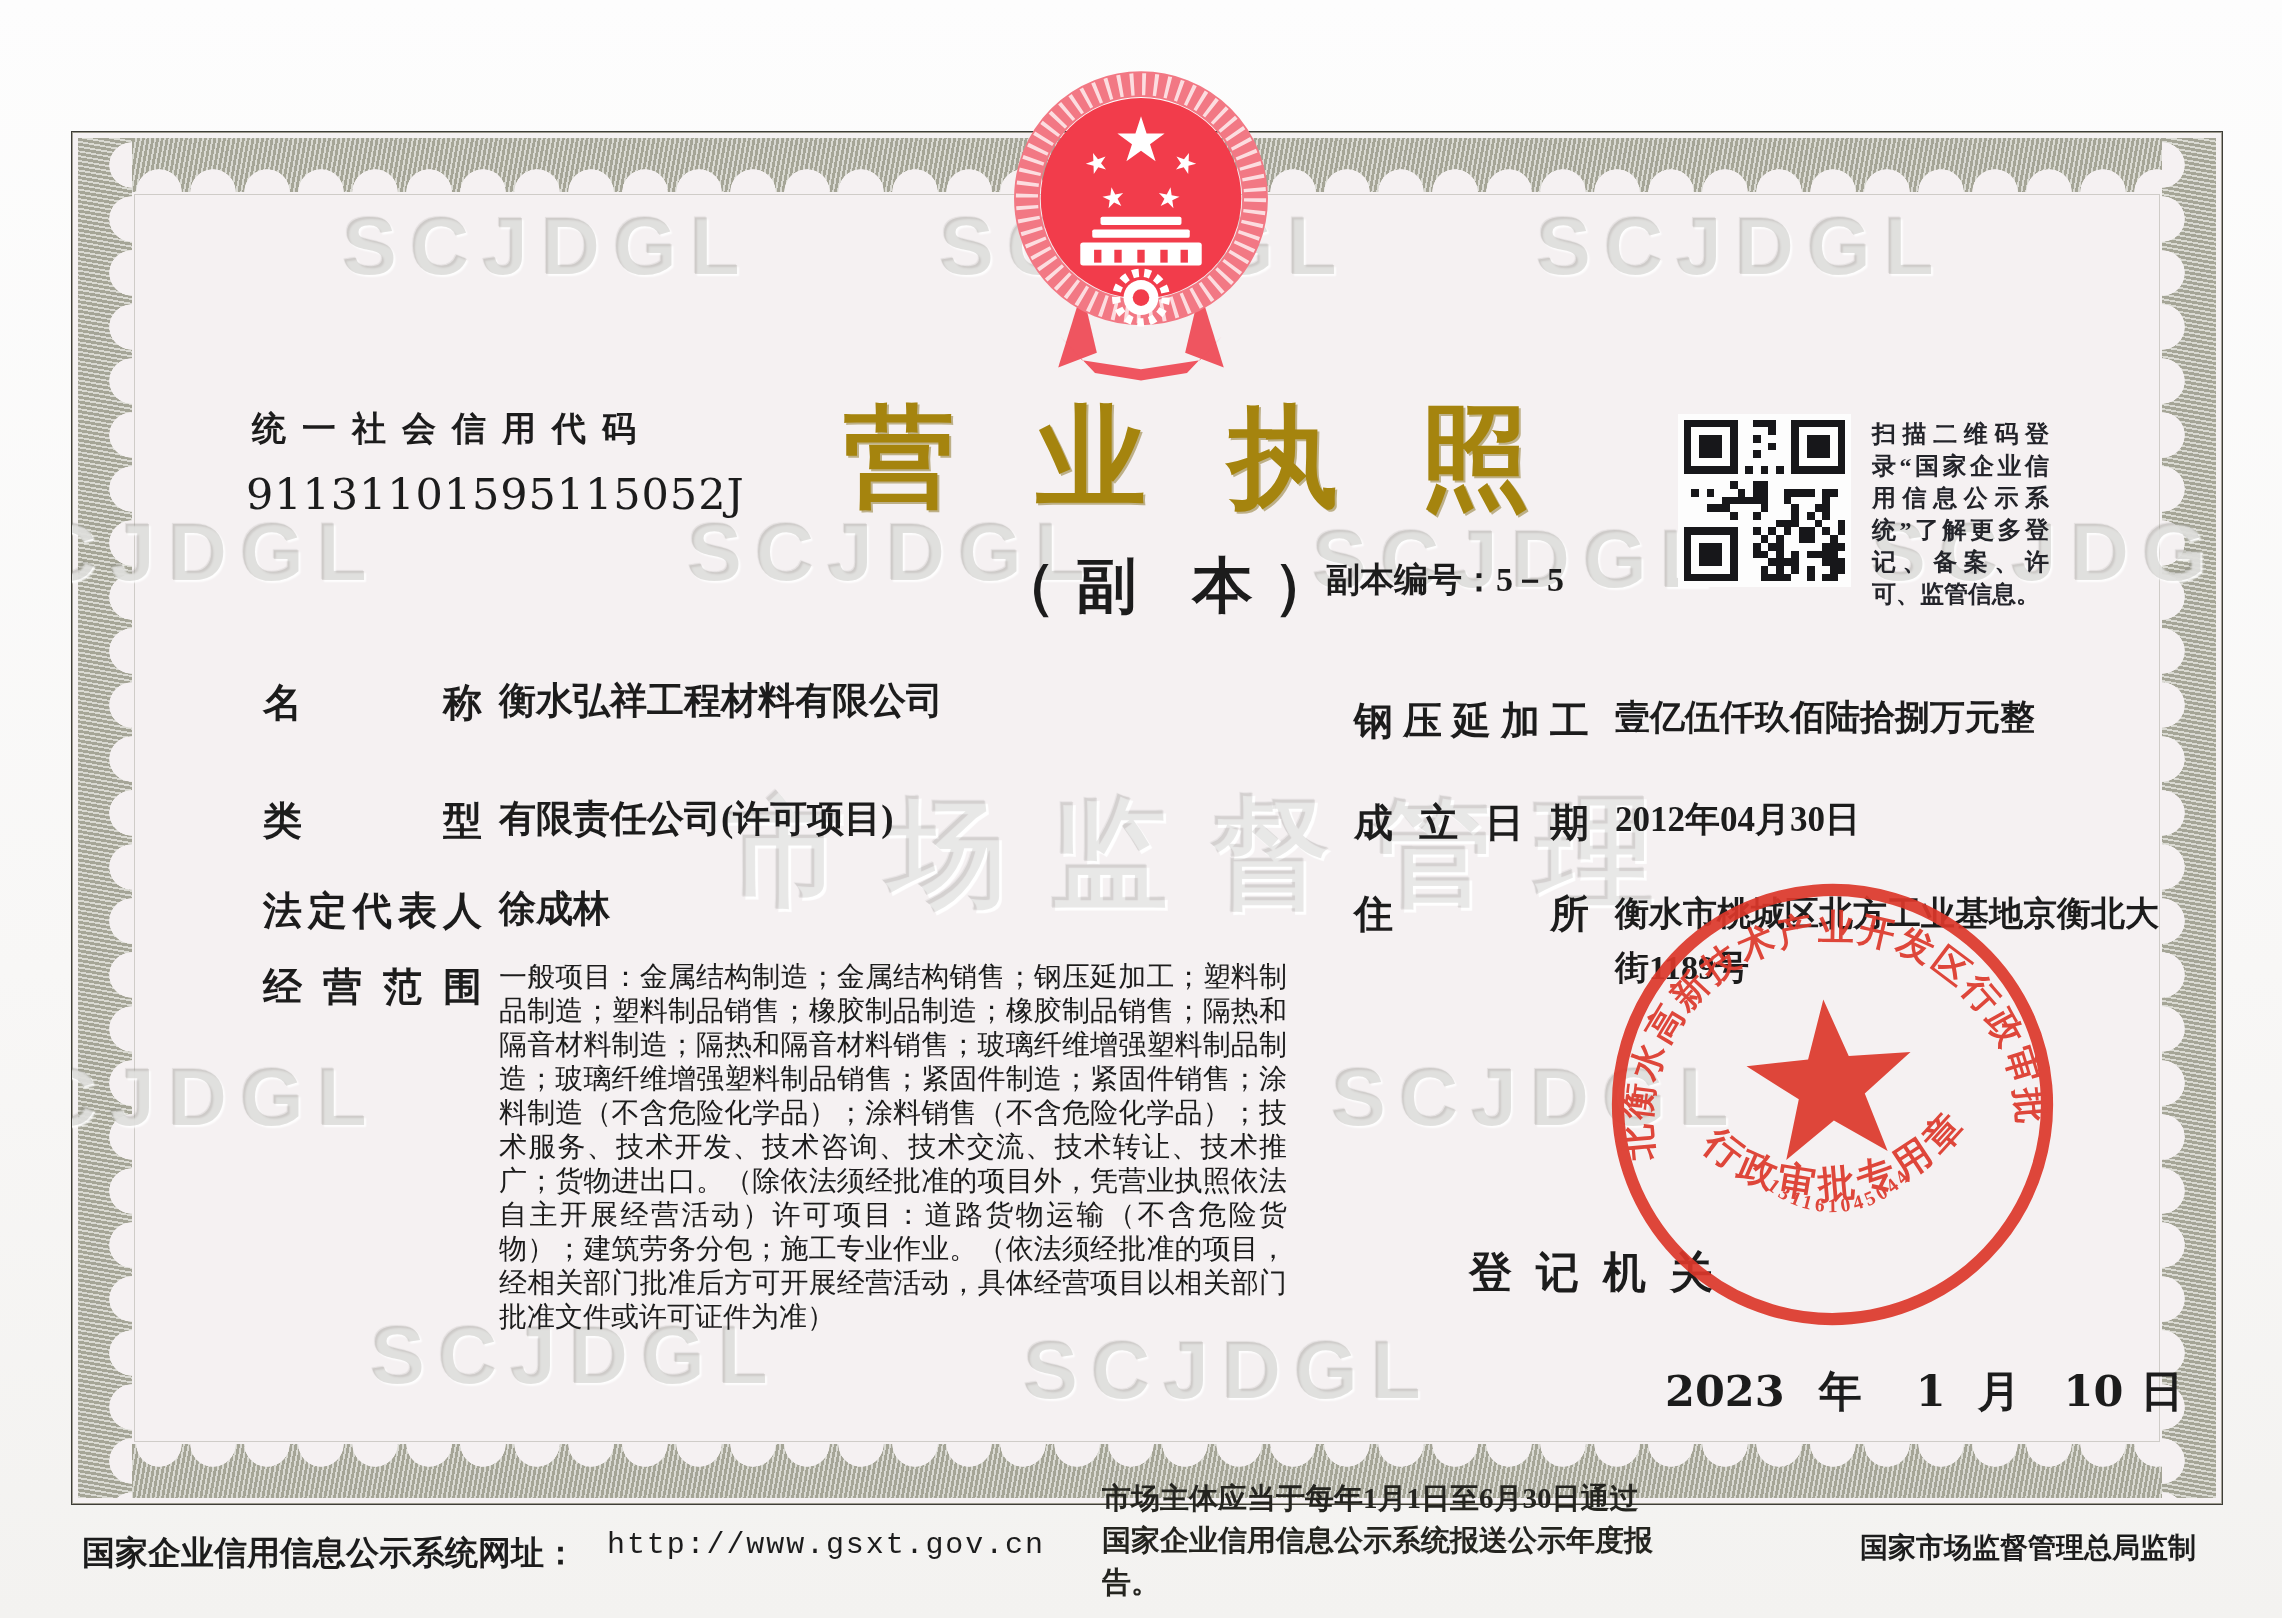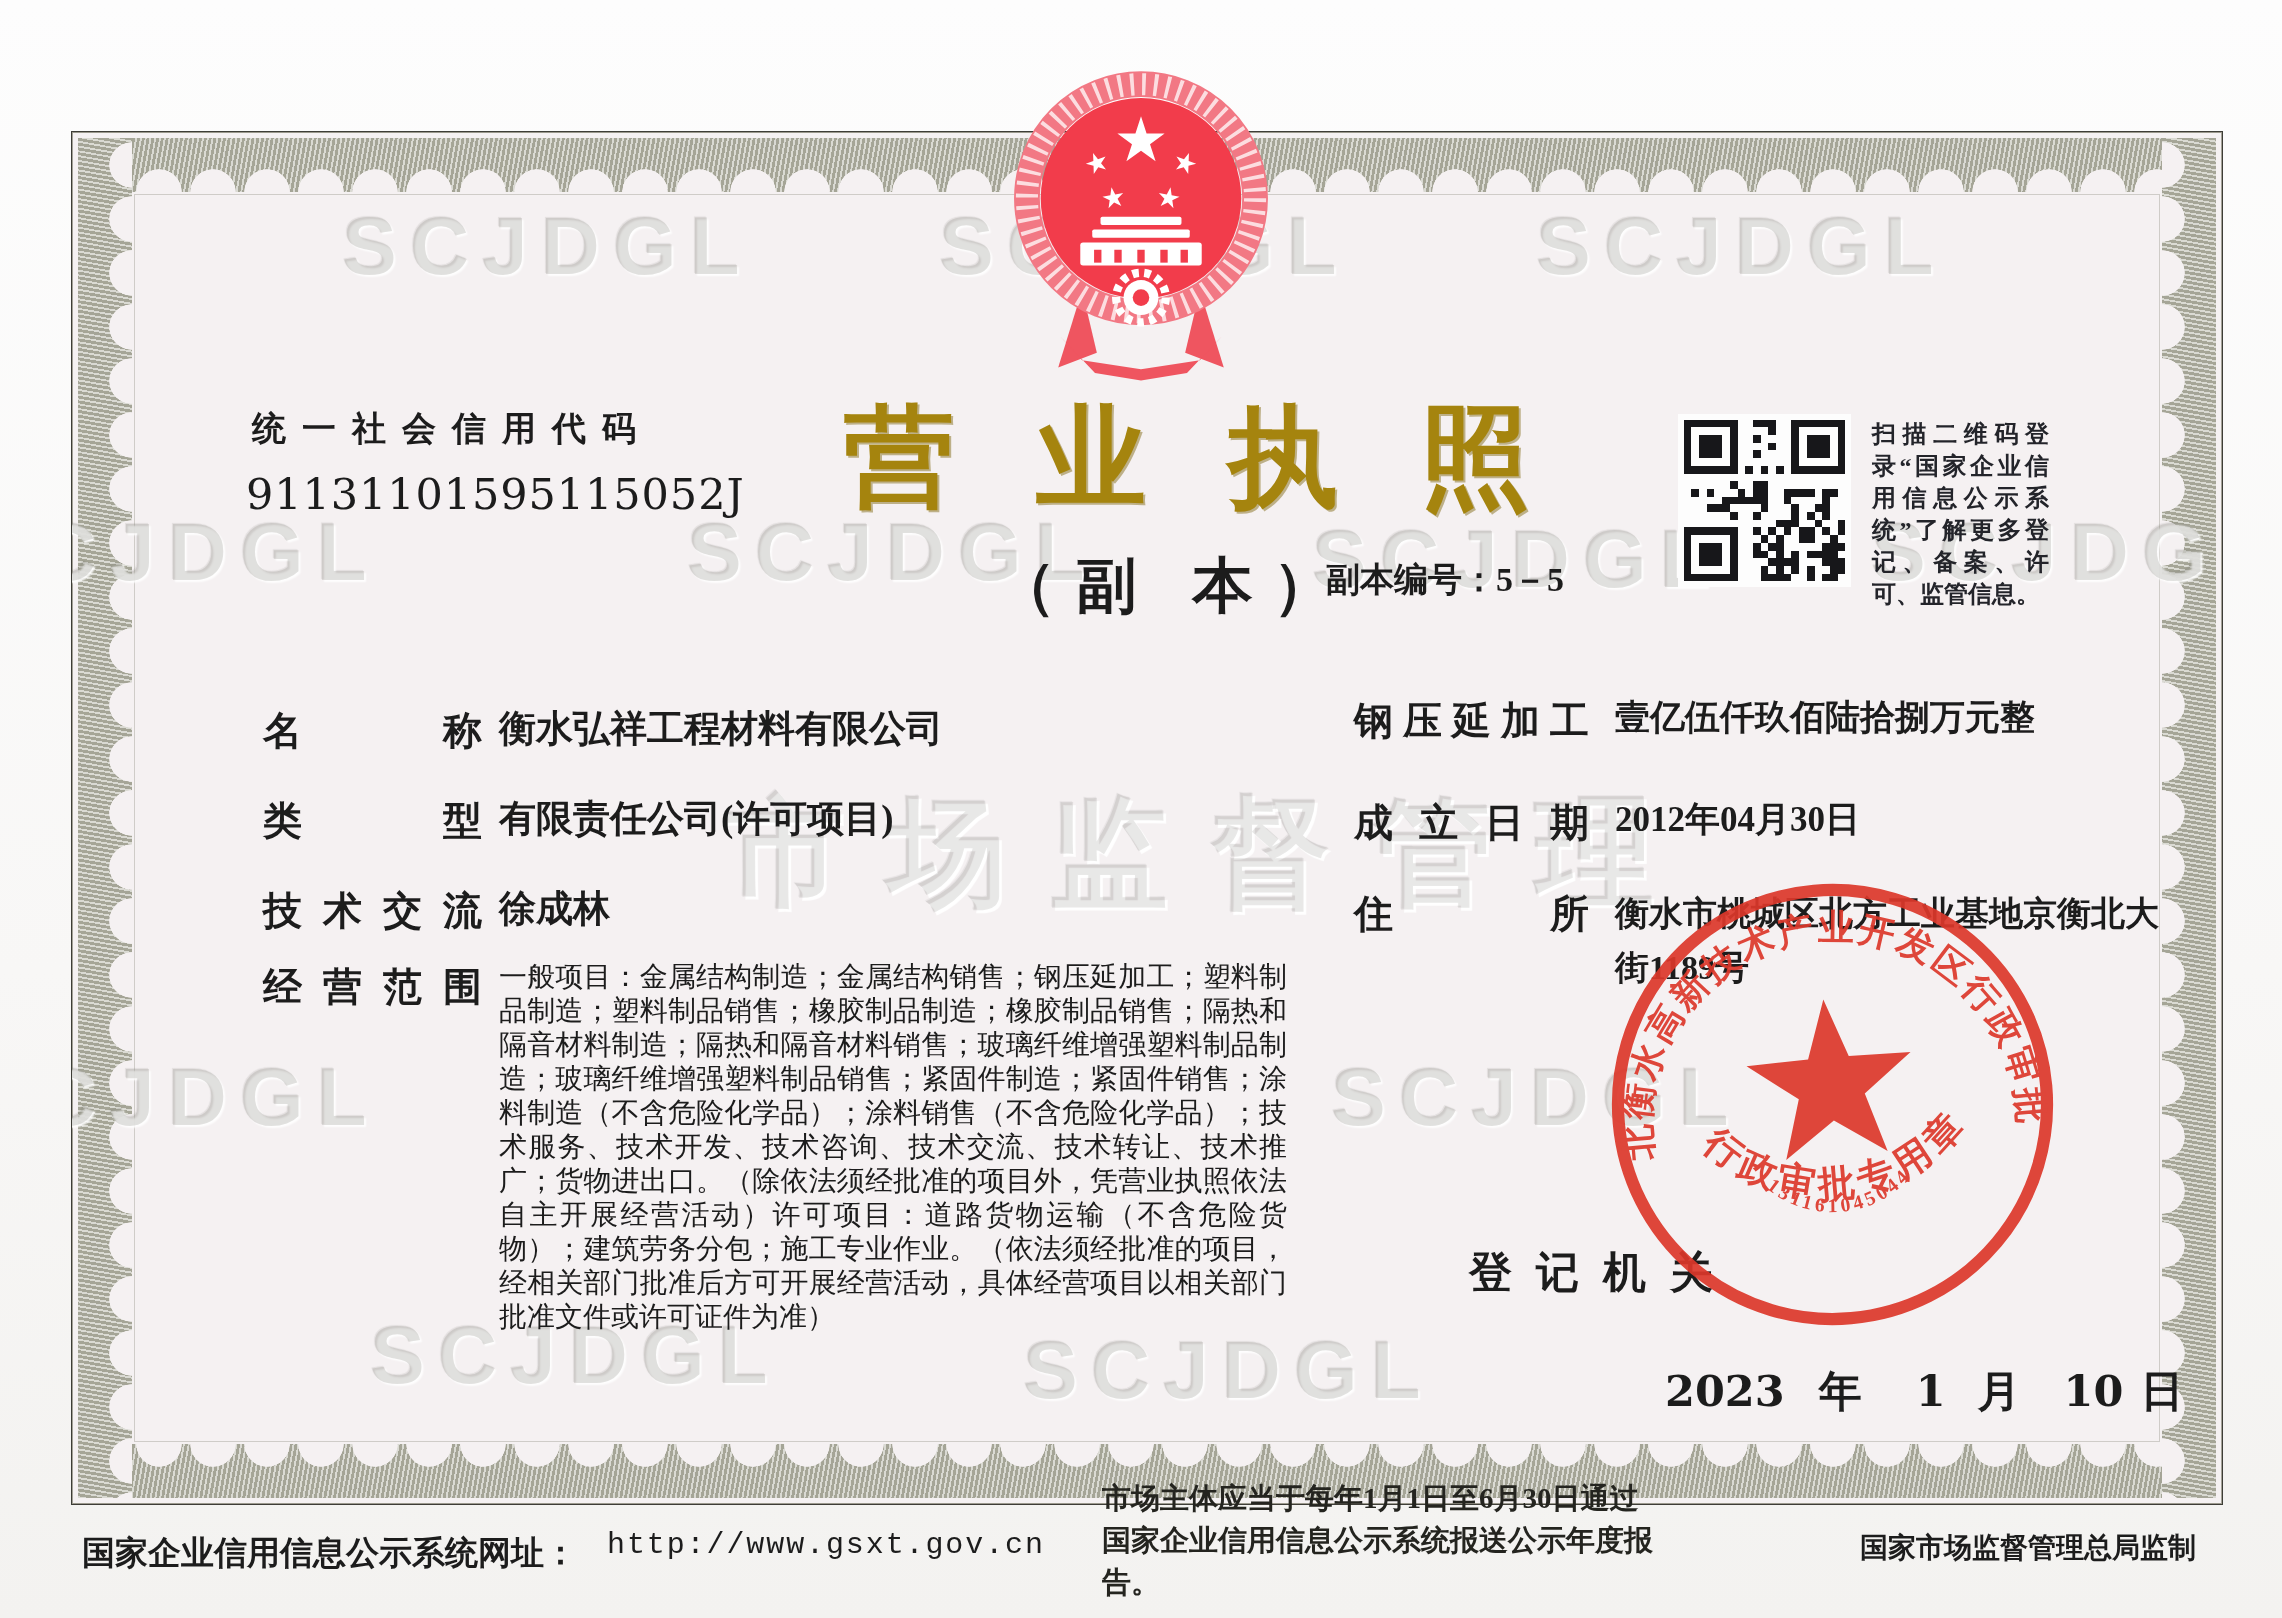--- a/index.html
+++ b/index.html
@@ -556,30 +556,30 @@
       <div></div>
       <div></div>
       <div style="background: rgb(23, 23, 26);"></div>
       <div></div>
       <div style="background: rgb(23, 23, 26);"></div>
       <div style="background: rgb(23, 23, 26);"></div>
       <div></div>
     </div>
   <div class="abs qr-caption">扫描二维码登录“国家企业信用信息公示系统”了解更多登记、备案、许可、监管信息。</div>
 
-  <div class="row" style="left:263px;top:704px">
+  <div class="row" style="left:263px;top:676px">
     <span class="lbl">名称</span>
     <span class="val">衡水弘祥工程材料有限公司</span>
   </div>
   <div class="row" style="left:263px;top:794px">
     <span class="lbl">类型</span>
     <span class="val">有限责任公司(许可项目)</span>
   </div>
   <div class="row" style="left:263px;top:884px">
-    <span class="lbl">技术交流</span>
+    <span class="lbl">法定代表人</span>
     <span class="val">徐成林</span>
   </div>
   <div class="row" style="left:263px;top:960px">
     <span class="lbl">经营范围</span>
     <span class="val scope">一般项目：金属结构制造；金属结构销售；钢压延加工；塑料制品制造；塑料制品销售；橡胶制品制造；橡胶制品销售；隔热和隔音材料制造；隔热和隔音材料销售；玻璃纤维增强塑料制品制造；玻璃纤维增强塑料制品销售；紧固件制造；紧固件销售；涂料制造（不含危险化学品）；涂料销售（不含危险化学品）；技术服务、技术开发、技术咨询、技术交流、技术转让、技术推广；货物进出口。（除依法须经批准的项目外，凭营业执照依法自主开展经营活动）许可项目：道路货物运输（不含危险货物）；建筑劳务分包；施工专业作业。（依法须经批准的项目，经相关部门批准后方可开展经营活动，具体经营项目以相关部门批准文件或许可证件为准）</span>
   </div>
 
   <div class="row" style="left:1354px;top:694px">
     <span class="lbl w252">钢压延加工</span>
     <span class="val cap">壹亿伍仟玖佰陆拾捌万元整</span>

